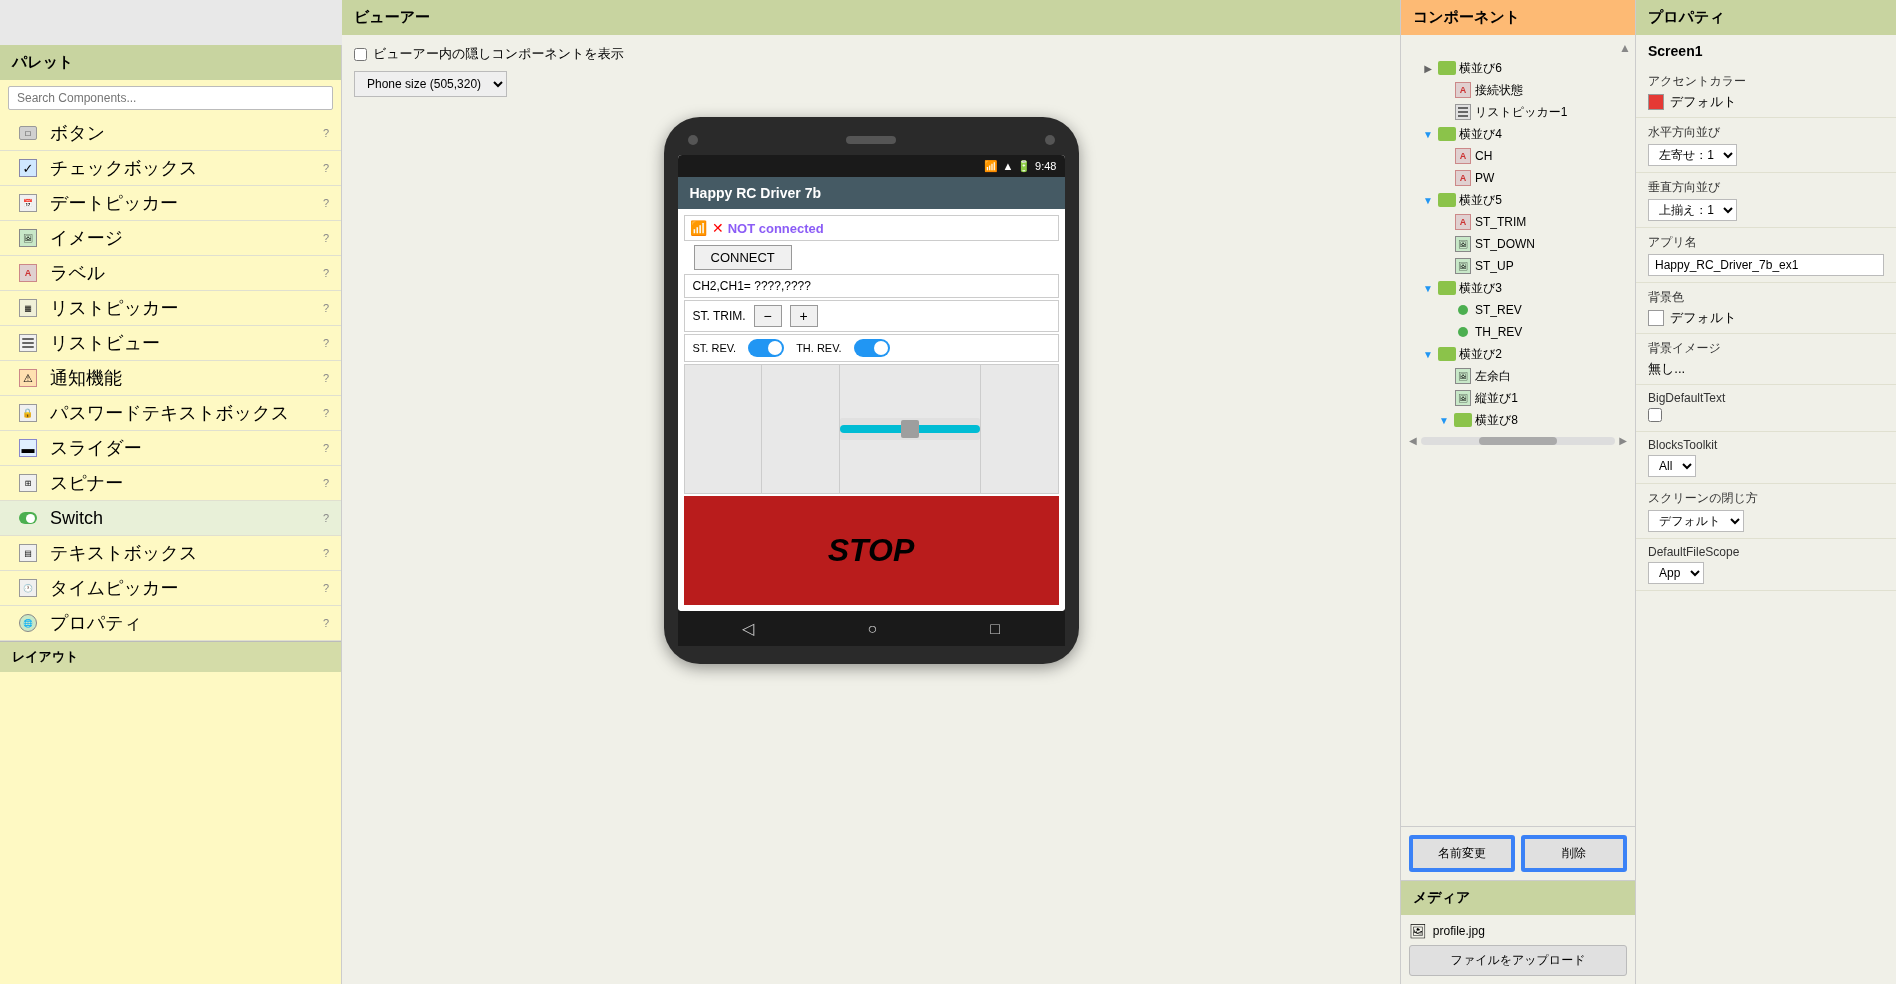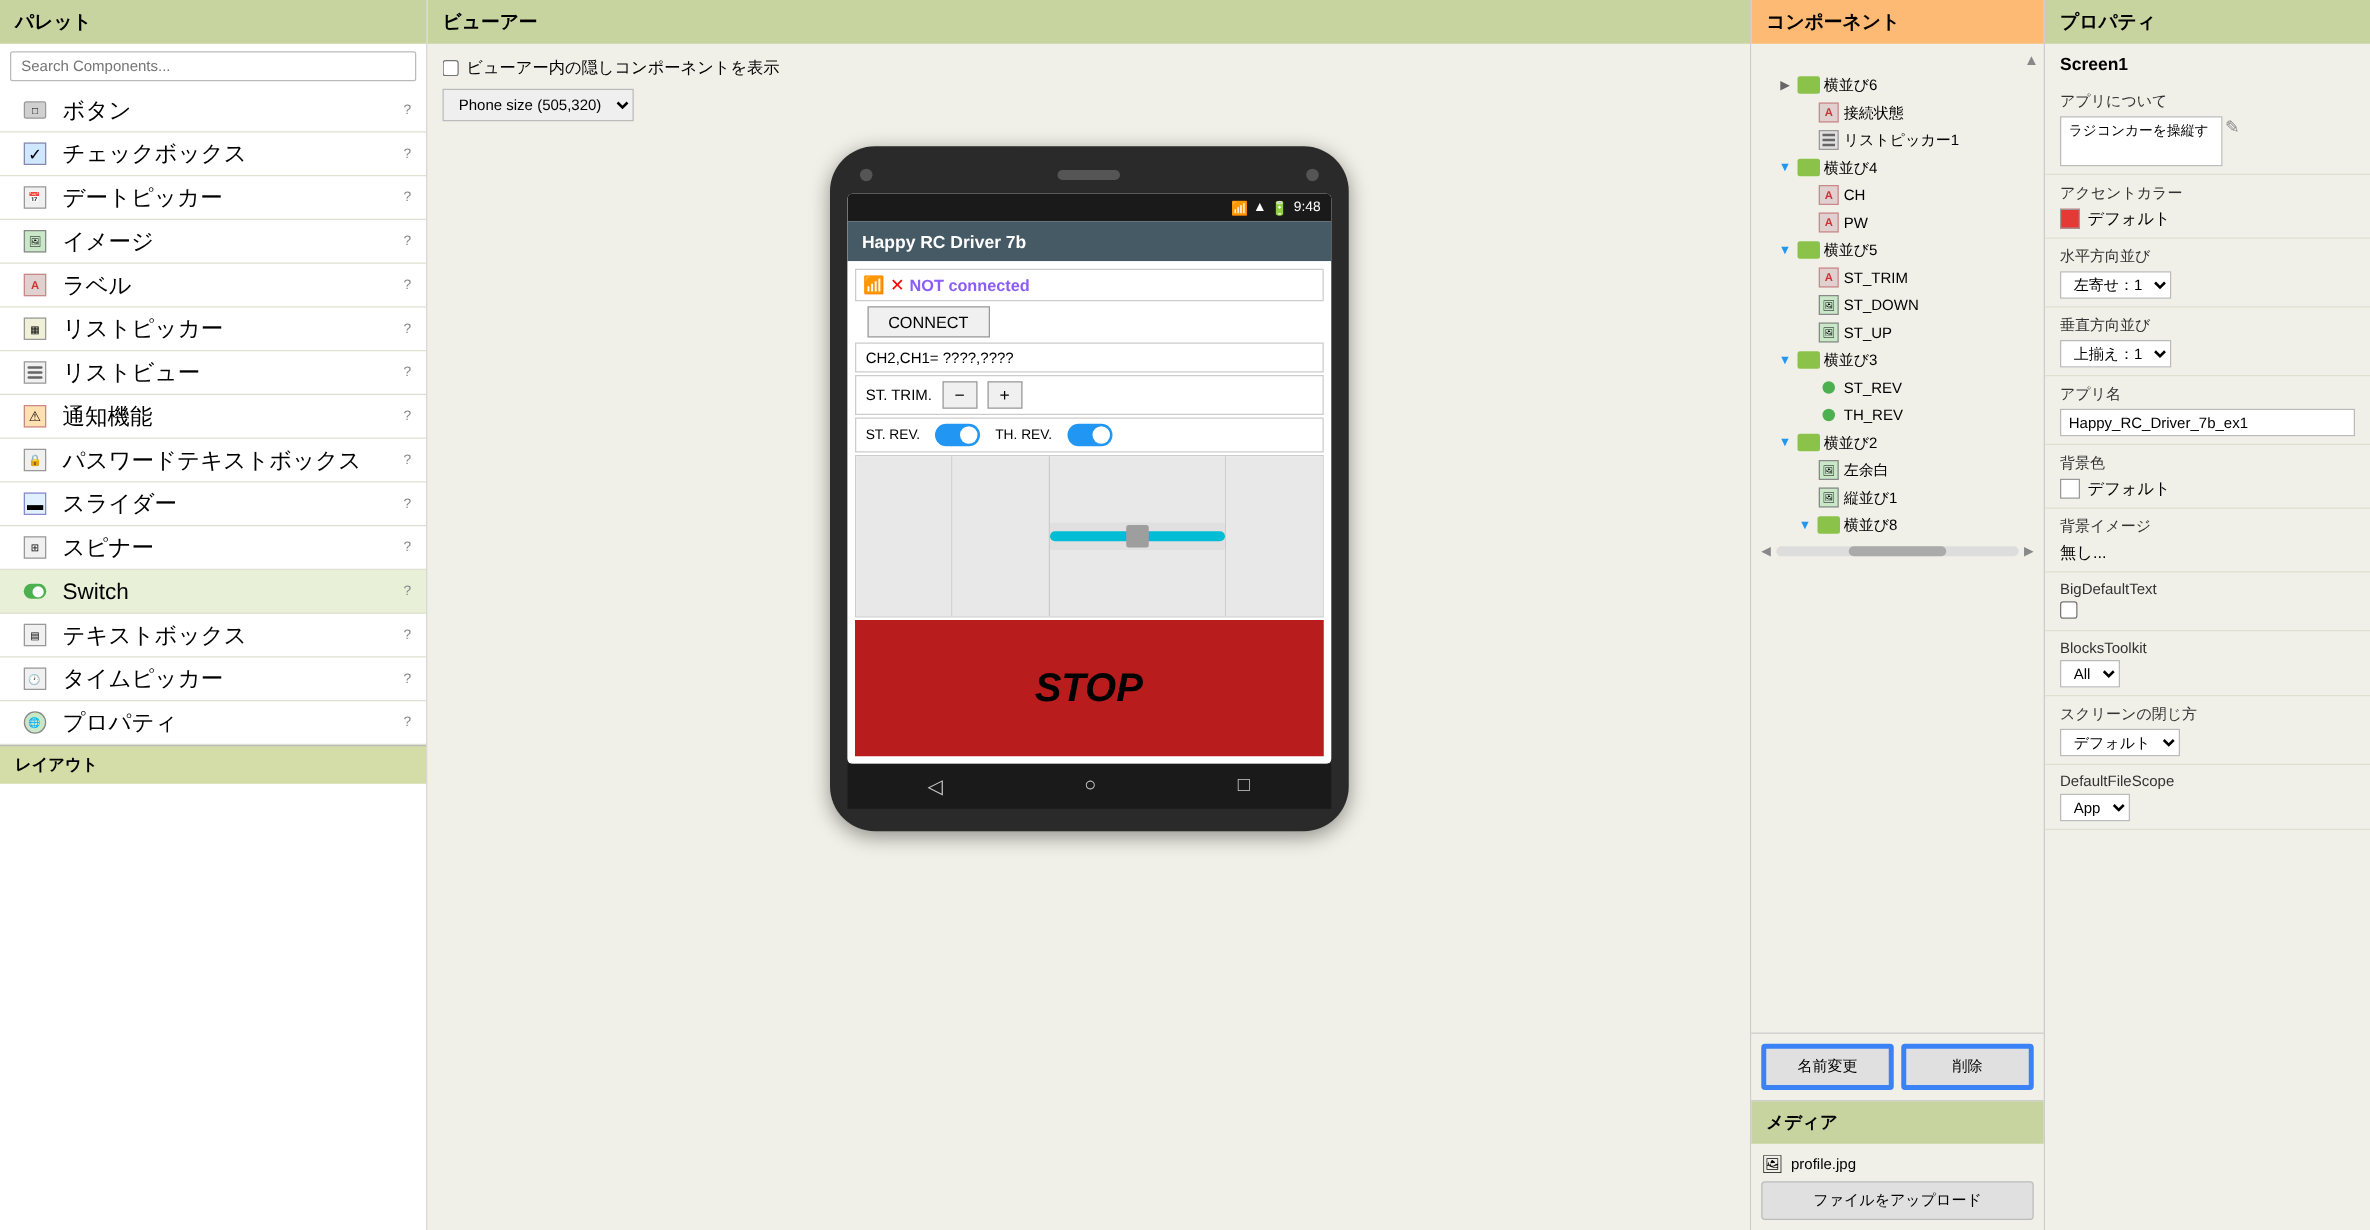--- a/index.html
+++ b/index.html
@@ -1,19 +1,19 @@
 <!DOCTYPE html>
 <html><head>
   <meta charset="utf-8">
   <style>
     * { box-sizing: border-box; margin: 0; padding: 0; }
     body { font-family: 'Meiryo', 'Yu Gothic', 'MS Gothic', sans-serif; font-size: 13px; background: #e8e8e8; display: flex; height: 984px; overflow: hidden; }
 
     
-    #palette { width: 342px; background: #ffffff; border-right: 1px solid #ccc; display: flex; flex-direction: column; }
+    #palette { width: 342px; background: #fef9c3; border-right: 1px solid #ccc; display: flex; flex-direction: column; margin-top: 45px; }
     #palette-header { background: #c8d4a0; padding: 8px 12px; font-size: 15px; font-weight: bold; }
     #palette-search { padding: 6px 8px; }
     #palette-search input { width: 100%; padding: 4px 8px; border: 1px solid #bbb; border-radius: 2px; font-size: 12px; }
     .palette-section-header { background: #d4dca8; padding: 6px 12px; font-size: 13px; font-weight: bold; border-top: 1px solid #bbb; }
     .palette-item { display: flex; align-items: center; padding: 5px 12px 5px 16px; border-bottom: 1px solid #e0e0d0; cursor: pointer; }
     .palette-item-icon { width: 24px; height: 24px; margin-right: 10px; display: flex; align-items: center; justify-content: center; flex-shrink: 0; }
     .palette-item-label { flex: 1; font-size: 18px; }
     .palette-item-help { color: #888; font-size: 11px; }
     .palette-items { overflow-y: auto; flex: 1; }
 
@@ -532,27 +532,20 @@
 </div>
 
 <div id="properties">
   <div id="properties-header">
     <span>プロパティ</span>
   </div>
   <div id="properties-title">
     <span>Screen1</span>
   </div>
 
-  <div class="prop-group">
-    <div class="prop-label">アプリについて</div>
-    <div class="prop-textarea-wrapper">
-      <textarea class="prop-textarea" style="">ラジコンカーを操縦す</textarea>
-      <span class="edit-icon">✎</span>
-    </div>
-  </div>
 
   <div class="prop-group">
     <div class="prop-label">アクセントカラー</div>
     <div class="prop-color-row">
       <div class="color-swatch" style="background:#e53935;"></div>
       <span>デフォルト</span>
     </div>
   </div>
 
   <div class="prop-group">

